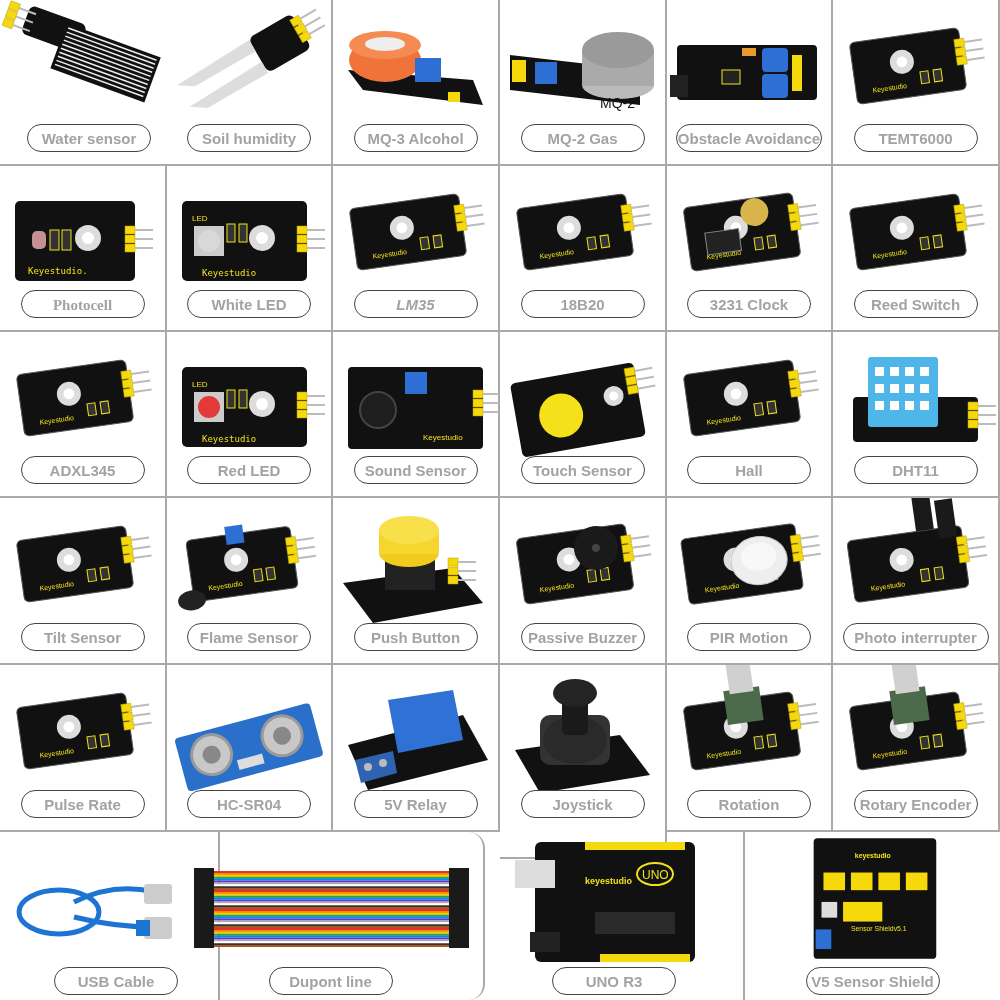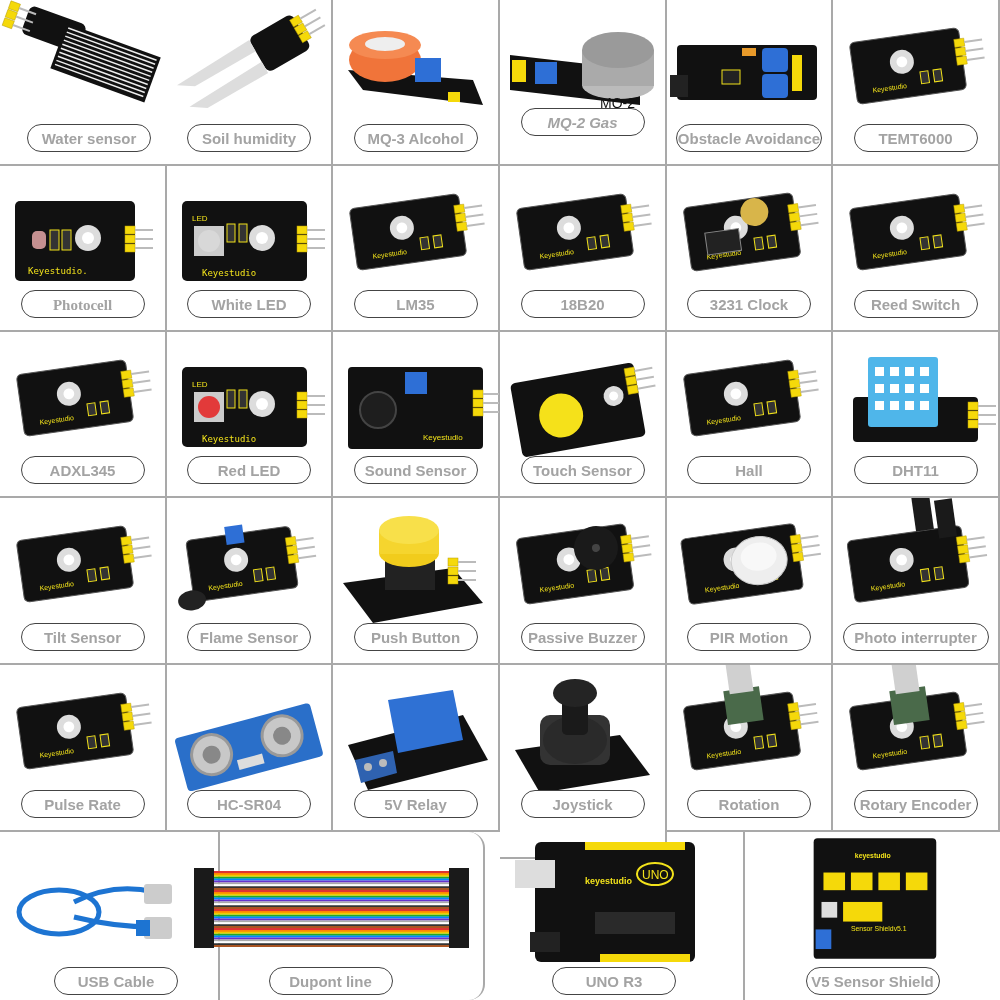--- a/index.html
+++ b/index.html
@@ -75,21 +75,21 @@
         <g>
           <polygon points="10,55 140,70 140,105 10,90" fill="#111"></polygon>
           <rect x="35" y="62" width="22" height="22" fill="#2e6fd6"></rect>
      <rect x="12" y="60" width="14" height="22" fill="#f5d90a"></rect>
           <ellipse cx="118" cy="85" rx="36" ry="14" fill="#bbb"></ellipse>
      <rect x="82" y="50" width="72" height="36" fill="#aaa"></rect>
           <ellipse cx="118" cy="50" rx="36" ry="18" fill="#9a9a9a"></ellipse>
      <text x="100" y="108" font-size="14" font-family="Liberation Sans, sans-serif" fill="#111">MQ-2</text>
         </g>
       </svg>
-      <div class="pill" style="top: 108px; width: 124px; font-style: italic;">MQ-2 Gas</div>
+      <div class="pill" style="top: 124px; width: 124px;">MQ-2 Gas</div>
     </div>
     <div class="cell" style="left: 667px; top: 0px; width: 166px; height: 166px;">
       <svg width="166" height="126" viewBox="0 0 166 126">
         <g>
           <rect x="10" y="45" width="140" height="55" rx="4" fill="#111"></rect>
           <rect x="3" y="75" width="18" height="22" fill="#222"></rect>
      <rect x="95" y="48" width="26" height="24" rx="4" fill="#2e6fd6"></rect>
           <rect x="95" y="74" width="26" height="24" rx="4" fill="#2e6fd6"></rect>
      <rect x="125" y="55" width="10" height="36" fill="#f5d90a"></rect>
           <rect x="55" y="70" width="18" height="14" fill="#222" stroke="#f2e21b"></rect>
@@ -171,21 +171,21 @@
     <text x="16.5" y="52.699999999999996" fill="#f2e21b" font-size="7" font-family="Liberation Sans, sans-serif">Keyestudio</text>
     <rect x="104" y="11.16" width="10" height="8" fill="#f5d90a" stroke="#b89d00" stroke-width=".5"></rect>
           <line x1="114" y1="15.16" x2="132" y2="15.16" stroke="#bbb" stroke-width="2"></line>
           <rect x="104" y="20.16" width="10" height="8" fill="#f5d90a" stroke="#b89d00" stroke-width=".5"></rect>
           <line x1="114" y1="24.16" x2="132" y2="24.16" stroke="#bbb" stroke-width="2"></line>
           <rect x="104" y="29.16" width="10" height="8" fill="#f5d90a" stroke="#b89d00" stroke-width=".5"></rect>
           <line x1="114" y1="33.16" x2="132" y2="33.16" stroke="#bbb" stroke-width="2"></line>
 
   </g>
       </svg>
-      <div class="pill" style="top: 124px; width: 124px;">LM35</div>
+      <div class="pill" style="top: 124px; width: 124px; font-style: italic;">LM35</div>
     </div>
     <div class="cell" style="left: 500px; top: 166px; width: 167px; height: 166px;">
       <svg width="166" height="126" viewBox="0 0 166 126">
         <g transform="translate(20,35) rotate(-8 55 31)">
     <rect x="0" y="0" width="110" height="62" rx="5" fill="#111" stroke="#555" stroke-width="1"></rect>
     <circle cx="49.5" cy="26.04" r="12" fill="#ddd"></circle>
           <circle cx="49.5" cy="26.04" r="5.4" fill="#fff"></circle>
     <rect x="66" y="38.44" width="8" height="12" fill="#333" stroke="#f2e21b" stroke-width="1"></rect>
     <rect x="79.2" y="38.44" width="8" height="12" fill="#333" stroke="#f2e21b" stroke-width="1"></rect>
     <text x="16.5" y="52.699999999999996" fill="#f2e21b" font-size="7" font-family="Liberation Sans, sans-serif">Keyestudio</text>

